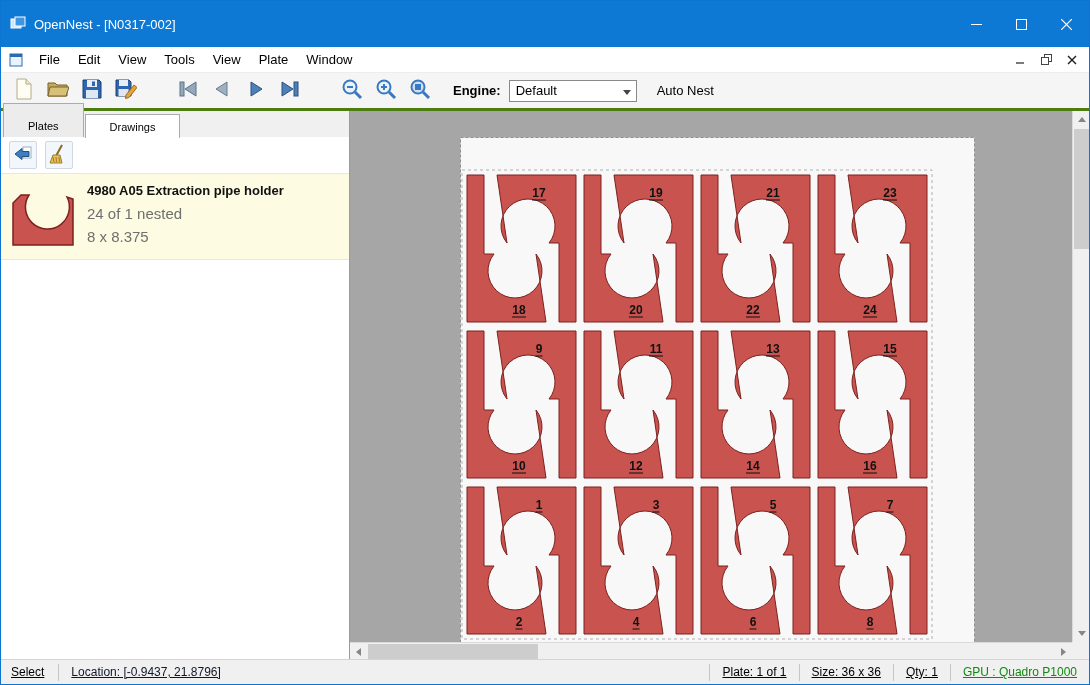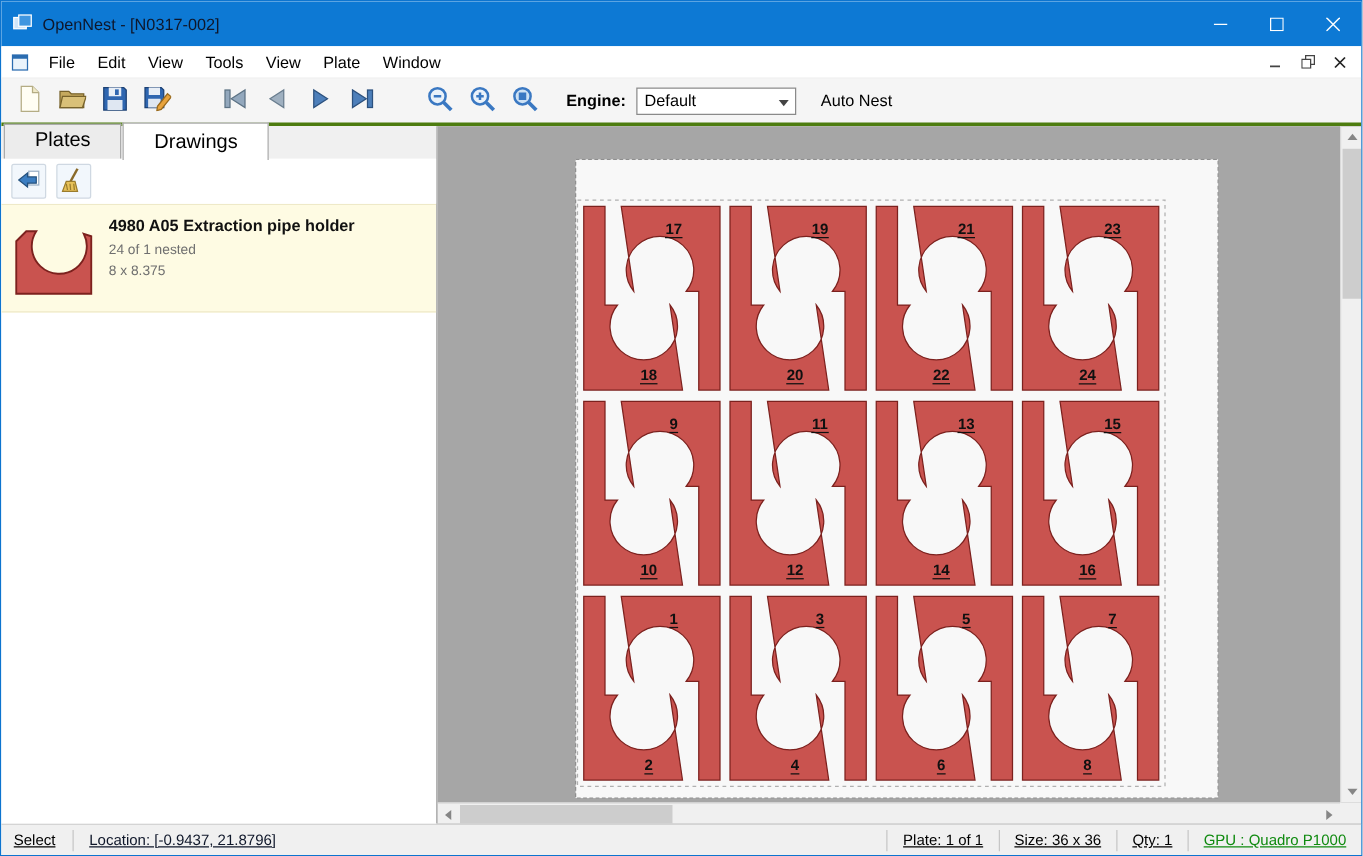--- a/index.html
+++ b/index.html
@@ -1,21 +1,21 @@
 <!DOCTYPE html>
 <html><head>
 <meta charset="utf-8">
 <style>
   * { box-sizing: border-box; margin: 0; padding: 0; }
   html,body { width:1090px; height:685px; }
   body { font-family: "Liberation Sans", sans-serif; font-size:13px; }
   .window { width:1090px; height:685px; border:1px solid #0d74cf; display:flex; flex-direction:column; background:#fff; overflow:hidden; }
 
   
-  .titlebar { height:36px; background:#0d79d4; color:#0f172a; display:flex; align-items:center; flex:0 0 auto; }
+  .titlebar { height:46px; background:#0d79d4; color:#ffffff; display:flex; align-items:center; flex:0 0 auto; }
   .titlebar .app-ico { margin:0 8px 0 9px; display:flex; }
   .titlebar .t-title { font-size:13px; }
   .titlebar .t-spacer { flex:1; }
   .cap-btn { width:45px; height:30px; display:flex; align-items:center; justify-content:center; }
 
   
   .menubar { height:26px; background:#ffffff; display:flex; align-items:center; border-bottom:1px solid #ededed; flex:0 0 auto; }
   .menubar .mdi-ico { margin:0 6px 0 7px; display:flex; }
   .menu-item { padding:20px 9px; cursor:default; }
   .menubar .m-spacer { flex:1; }
@@ -29,29 +29,29 @@
   .combo { width:128px; height:22px; border:1px solid #8a8a8a; background:#fff; display:flex; align-items:center; padding-left:6px; position:relative; }
   .combo .arrow { position:absolute; right:5px; top:9px; width:0; height:0; border-left:4px solid transparent; border-right:4px solid transparent; border-top:5px solid #444; }
   .autonest { margin-left:20px; }
 
   
   .content { flex:1; display:flex; min-height:0; }
 
   
   .sidebar { width:349px; background:#fff; border-right:1px solid #9b9b9b; display:flex; flex-direction:column; flex:0 0 auto; }
   .tabstrip { height:26px; background:#f0f0f0; display:flex; align-items:flex-end; padding-left:2px; flex:0 0 auto; }
-  .tab { padding:4px 24px 5px 24px; border:1px solid #ababab; border-bottom:none; background:#ececec; margin-right:1px; font-size:16px; }
+  .tab { padding:16px 24px 5px 24px; border:1px solid #ababab; border-bottom:none; background:#ececec; margin-right:1px; font-size:11px; }
   .tab.active { background:#ffffff; padding-top:6px; position:relative; z-index:2; margin-bottom:-1px; }
   .side-tools { height:36px; display:flex; align-items:center; gap:8px; padding-left:8px; background:#fff; flex:0 0 auto; }
   .side-btn { width:28px; height:28px; display:flex; align-items:center; justify-content:center; border:1px solid #cfd8e2; border-radius:2px; background:#f2f7fc; }
   .drawing-list { flex:1; overflow:hidden; }
   .drawing-item { display:flex; gap:12px; padding:9px 10px; background:#fefbe3; border-top:1px solid #eee9c8; border-bottom:1px solid #eee9c8; }
   .drawing-thumb { flex:0 0 auto; padding-top:4px; }
   .drawing-meta .dm-title { font-weight:bold; font-size:13px; color:#111; margin-bottom:4px; }
-  .drawing-meta .dm-line { font-size:11px; color:#6f6f6f; line-height:1.55; }
+  .drawing-meta .dm-line { font-size:15px; color:#6f6f6f; line-height:1.55; }
 
   
   .canvas { flex:1; position:relative; background:#a6a6a6; overflow:hidden; }
   .plate { position:absolute; left:110px; top:26px; width:515px; height:512px; }
   .part-num { font:bold 12px "Liberation Sans", sans-serif; fill:#101010; }
 
   
   .vscroll { position:absolute; top:0; right:0; bottom:17px; width:17px; background:#f0f0f0; border-left:1px solid #dadada; }
   .hscroll { position:absolute; left:0; right:17px; bottom:0; height:17px; background:#f0f0f0; border-top:1px solid #dadada; }
   .scorner { position:absolute; right:0; bottom:0; width:17px; height:17px; background:#f0f0f0; }

